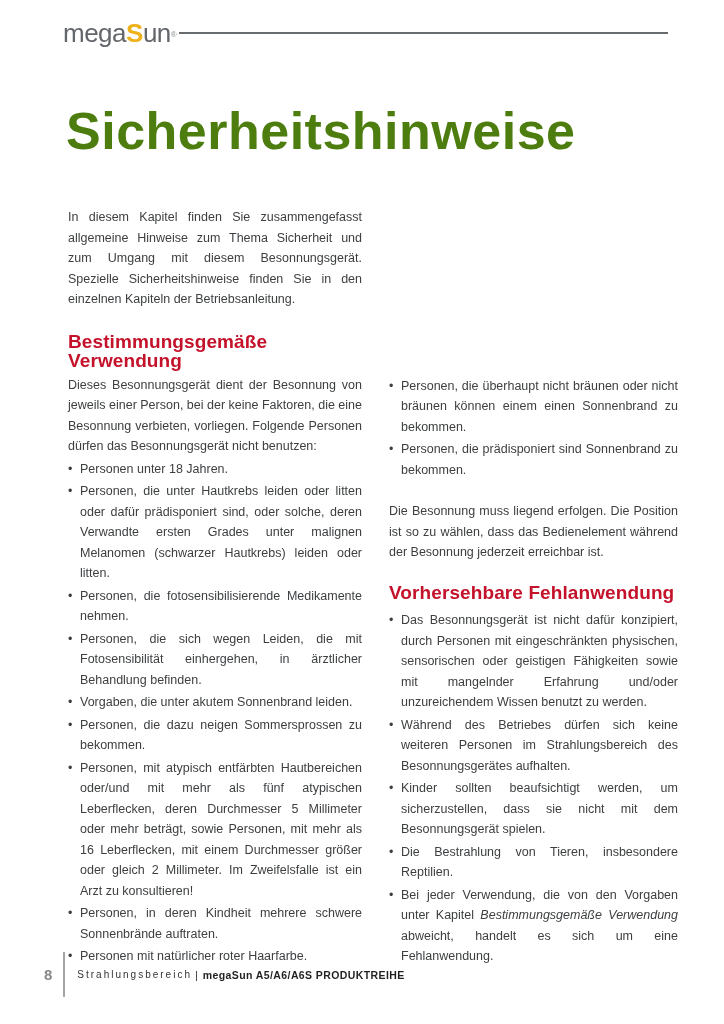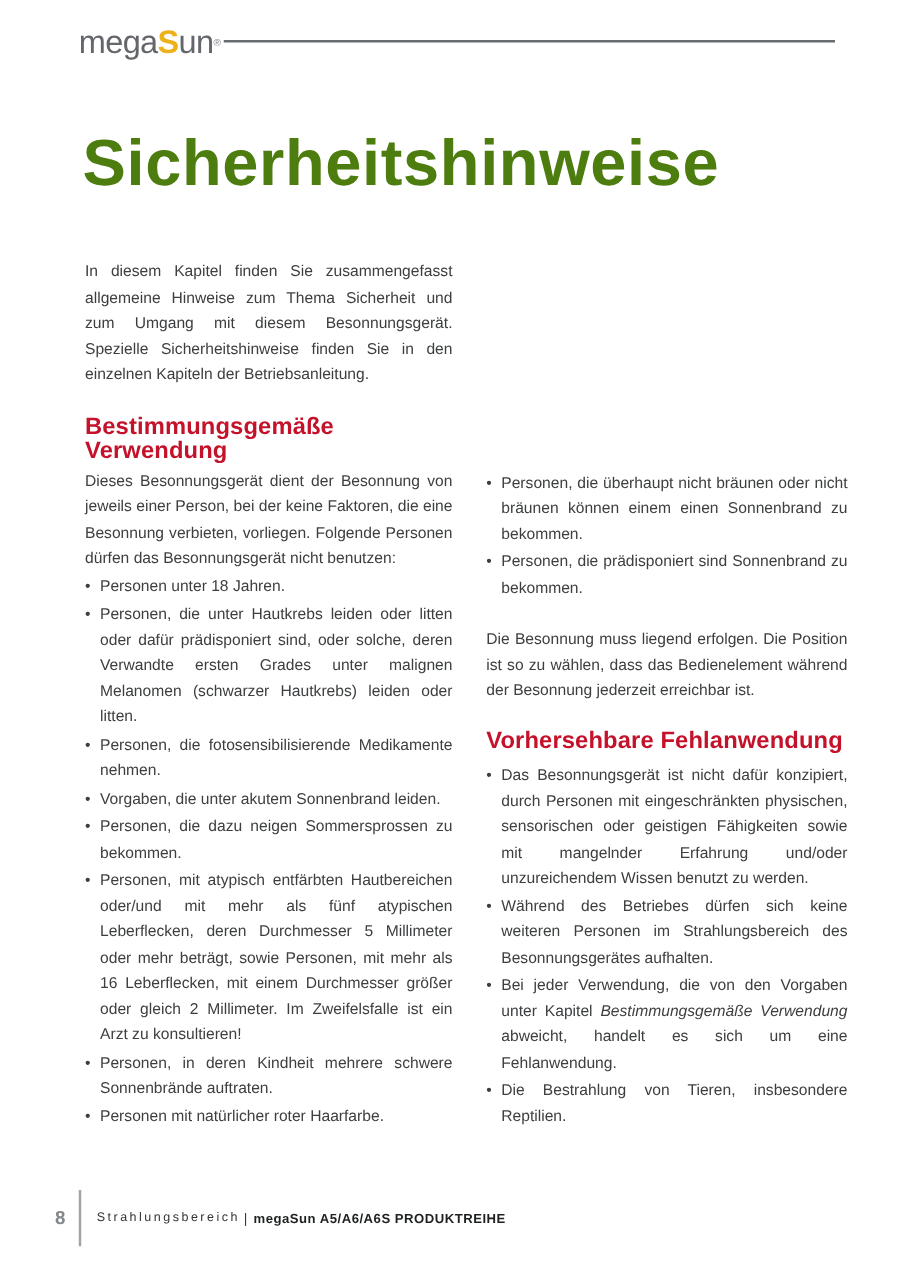--- a/index.html
+++ b/index.html
@@ -158,20 +158,21 @@
       <p class="intro">In diesem Kapitel finden Sie zusammengefasst allgemeine Hinweise zum Thema Sicherheit und zum Umgang mit diesem Besonnungsgerät. Spezielle Sicherheitshinweise finden Sie in den einzelnen Kapiteln der Betriebsanleitung.</p>
 
       <h2 class="section-heading">Bestimmungsgemäße Verwendung</h2>
 
       <p class="lead">Dieses Besonnungsgerät dient der Besonnung von jeweils einer Person, bei der keine Faktoren, die eine Besonnung verbieten, vorliegen. Folgende Personen dürfen das Besonnungsgerät nicht benutzen:</p>
 
       <ul class="bullets">
         <li>Personen unter 18 Jahren.</li>
         <li>Personen, die unter Hautkrebs leiden oder litten oder dafür prädisponiert sind, oder solche, deren Verwandte ersten Grades unter malignen Melanomen (schwarzer Hautkrebs) leiden oder litten.</li>
         <li>Personen, die fotosensibilisierende Medikamente nehmen.</li>
+        <li>Personen, die sich wegen Leiden, die mit Fotosensibilität einhergehen, in ärztlicher Behandlung befinden.</li>
         <li>Vorgaben, die unter akutem Sonnenbrand leiden.</li>
         <li>Personen, die dazu neigen Sommersprossen zu bekommen.</li>
         <li>Personen, mit atypisch entfärbten Hautbereichen oder/und mit mehr als fünf atypischen Leberflecken, deren Durchmesser 5 Millimeter oder mehr beträgt, sowie Personen, mit mehr als 16 Leberflecken, mit einem Durchmesser größer oder gleich 2 Millimeter. Im Zweifelsfalle ist ein Arzt zu konsultieren!</li>
         <li>Personen, in deren Kindheit mehrere schwere Sonnenbrände auftraten.</li>
         <li>Personen mit natürlicher roter Haarfarbe.</li>
       </ul>
     </div>
 
     <div class="col col-right">
       <ul class="bullets">
@@ -179,22 +180,23 @@
         <li>Personen, die prädisponiert sind Sonnenbrand zu bekommen.</li>
       </ul>
 
       <p class="position-paragraph">Die Besonnung muss liegend erfolgen. Die Position ist so zu wählen, dass das Bedienelement während der Besonnung jederzeit erreichbar ist.</p>
 
       <h2 class="section-heading">Vorhersehbare Fehlanwendung</h2>
 
       <ul class="bullets">
         <li>Das Besonnungsgerät ist nicht dafür konzipiert, durch Personen mit eingeschränkten physischen, sensorischen oder geistigen Fähigkeiten sowie mit mangelnder Erfahrung und/oder unzureichendem Wissen benutzt zu werden.</li>
         <li>Während des Betriebes dürfen sich keine weiteren Personen im Strahlungsbereich des Besonnungsgerätes aufhalten.</li>
+        <li>Kinder sollten beaufsichtigt werden, um sicherzustellen, dass sie nicht mit dem Besonnungsgerät spielen.</li>
+        <li>Die Bestrahlung von Tieren, insbesondere Reptilien.</li>
         <li><span>Bei jeder Verwendung, die von den Vorgaben unter Kapitel </span><span class="italic">Bestimmungsgemäße Verwendung</span><span> abweicht, handelt es sich um eine Fehlanwendung.</span></li>
-        <li>Die Bestrahlung von Tieren, insbesondere Reptilien.</li>
       </ul>
     </div>
 
   </div>
 
   <div class="footer">
     <span class="page-number">8</span>
     <span class="footer-rule"></span>
     <span class="doc-label">Strahlungsbereich</span>
     <span class="footer-sep">|</span>

